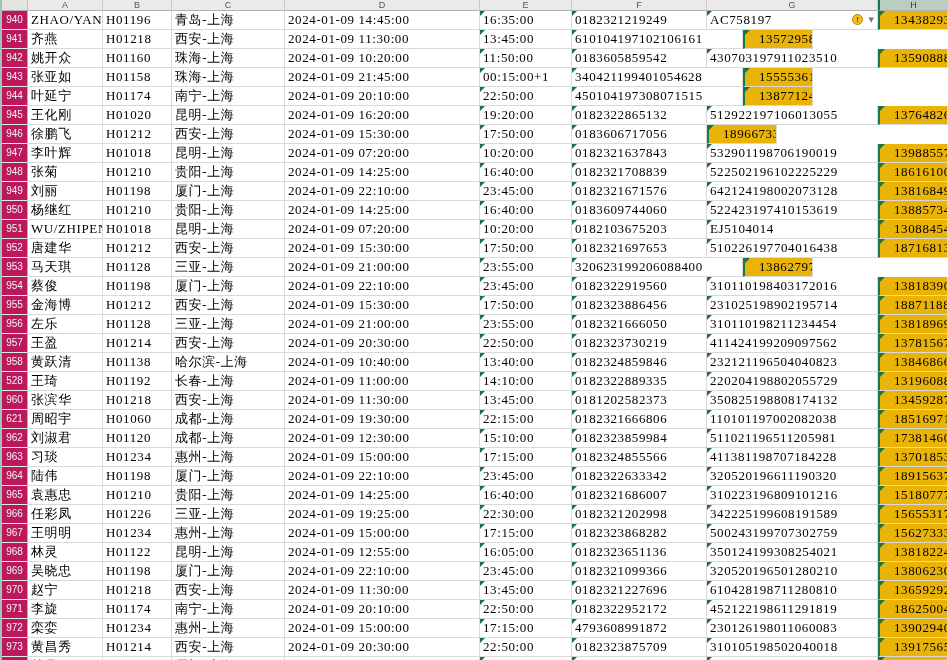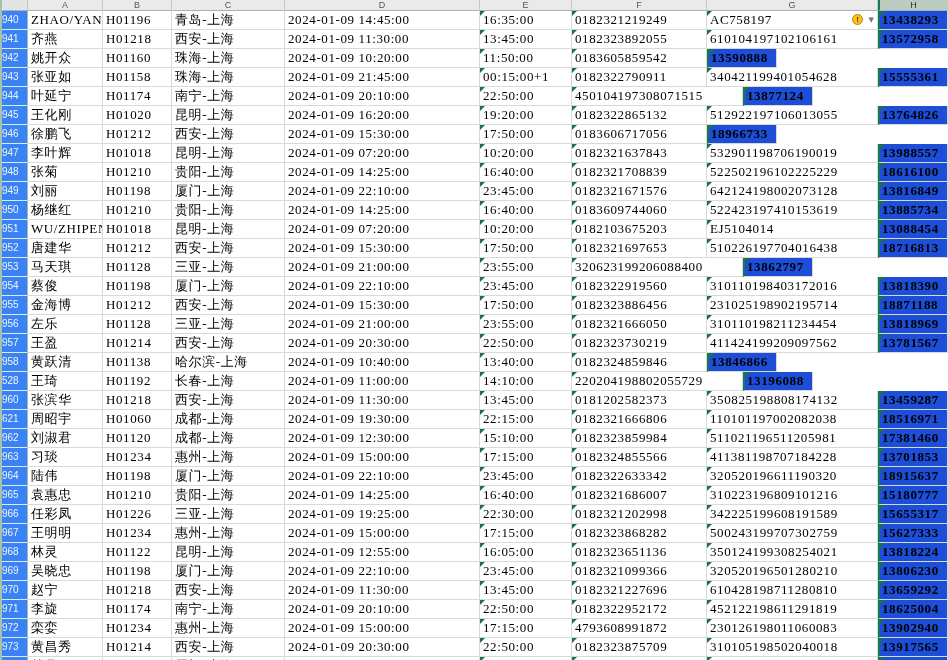--- a/index.html
+++ b/index.html
@@ -27,44 +27,43 @@
   .colhdr{
     flex:none;text-align:center;
     border-right:1px solid #c9c9c9;border-bottom:1px solid #b0b0b0;
     box-sizing:border-box;background:#e9eae9;overflow:hidden;
   }
   .colhdr.selected{background:#b9cec1;border-left:2px solid #177a4e;color:#333;}
   
   .row{display:flex;height:19px;}
   .rh{
     width:26px;flex:none;
-    background:#3b82f6;color:#ecf6f0;
+    background:#be185d;color:#ecf6f0;
     font-family:"Liberation Sans","DejaVu Sans",sans-serif;
-    font-size:10px;line-height:18px;
+    font-size:10px;line-height:18px;text-align:center;
     border-right:1px solid #9cbcab;border-bottom:1px solid #ddeee5;
     box-sizing:border-box;overflow:hidden;
   }
   .cell{
     flex:none;box-sizing:border-box;position:relative;
     border-right:1px solid #d9d9d9;border-bottom:1px solid #d9d9d9;
     font-size:13px;line-height:18px;letter-spacing:0.6px;
     color:#000;padding-left:3px;
     white-space:nowrap;overflow:hidden;
   }
   .cA{width:75px}.cB{width:69px}.cC{width:113px}.cD{width:195px}
   .cE{width:92px}.cF{width:135px}.cG{width:171px}.cH{width:70px}
   .tri::before{
     content:"";position:absolute;top:0;left:0;width:0;height:0;
     border-top:5px solid #1e7145;border-right:5px solid transparent;
   }
   .sel{
-    background:#1d4ed8;
+    background:#eab308;
     border-left:2px solid #177a4e;
-    padding-left:2px;
-    font-weight:bold;
+    padding-left:14px;
   }
   
   .warn{
     position:absolute;top:3px;right:14px;
     width:11px;height:11px;border-radius:50%;
     background:#f7c11c;border:1px solid #b8860b;box-sizing:border-box;
     color:#6b4400;font-family:"Liberation Sans",sans-serif;
     font-size:8px;font-weight:bold;line-height:9px;text-align:center;
     letter-spacing:0;
   }
@@ -103,42 +102,41 @@
         <div class="cell cG tri">AC758197<span class="warn">!</span><span class="warn-arrow">▼</span></div>
         <div class="cell cH tri sel">13438293</div>
       </div>
       <div class="row">
         <div class="rh">941</div>
         <div class="cell cA">齐燕</div>
         <div class="cell cB">H01218</div>
         <div class="cell cC">西安-上海</div>
         <div class="cell cD">2024-01-09 11:30:00</div>
         <div class="cell cE tri">13:45:00</div>
-        <div class="cell cF tri">0182323892055</div>
         <div class="cell cG tri">610104197102106161</div>
         <div class="cell cH tri sel">13572958</div>
       </div>
       <div class="row">
         <div class="rh">942</div>
         <div class="cell cA">姚开众</div>
         <div class="cell cB">H01160</div>
         <div class="cell cC">珠海-上海</div>
         <div class="cell cD">2024-01-09 10:20:00</div>
         <div class="cell cE tri">11:50:00</div>
         <div class="cell cF tri">0183605859542</div>
+        <div class="cell cG tri">430703197911023510</div>
         <div class="cell cH tri sel">13590888</div>
       </div>
       <div class="row">
         <div class="rh">943</div>
         <div class="cell cA">张亚如</div>
         <div class="cell cB">H01158</div>
         <div class="cell cC">珠海-上海</div>
         <div class="cell cD">2024-01-09 21:45:00</div>
         <div class="cell cE tri">00:15:00+1</div>
-        <div class="cell cF tri">0182322790911</div>
         <div class="cell cG tri">340421199401054628</div>
         <div class="cell cH tri sel">15555361</div>
       </div>
       <div class="row">
         <div class="rh">944</div>
         <div class="cell cA">叶延宁</div>
         <div class="cell cB">H01174</div>
         <div class="cell cC">南宁-上海</div>
         <div class="cell cD">2024-01-09 20:10:00</div>
         <div class="cell cE tri">22:50:00</div>
@@ -287,29 +285,31 @@
         <div class="cell cH tri sel">13781567</div>
       </div>
       <div class="row">
         <div class="rh">958</div>
         <div class="cell cA">黄跃清</div>
         <div class="cell cB">H01138</div>
         <div class="cell cC">哈尔滨-上海</div>
         <div class="cell cD">2024-01-09 10:40:00</div>
         <div class="cell cE tri">13:40:00</div>
         <div class="cell cF tri">0182324859846</div>
+        <div class="cell cG tri">232121196504040823</div>
         <div class="cell cH tri sel">13846866</div>
       </div>
       <div class="row">
         <div class="rh">528</div>
         <div class="cell cA">王琦</div>
         <div class="cell cB">H01192</div>
         <div class="cell cC">长春-上海</div>
         <div class="cell cD">2024-01-09 11:00:00</div>
         <div class="cell cE tri">14:10:00</div>
+        <div class="cell cF tri">0182322889335</div>
         <div class="cell cG tri">220204198802055729</div>
         <div class="cell cH tri sel">13196088</div>
       </div>
       <div class="row">
         <div class="rh">960</div>
         <div class="cell cA">张滨华</div>
         <div class="cell cB">H01218</div>
         <div class="cell cC">西安-上海</div>
         <div class="cell cD">2024-01-09 11:30:00</div>
         <div class="cell cE tri">13:45:00</div>

